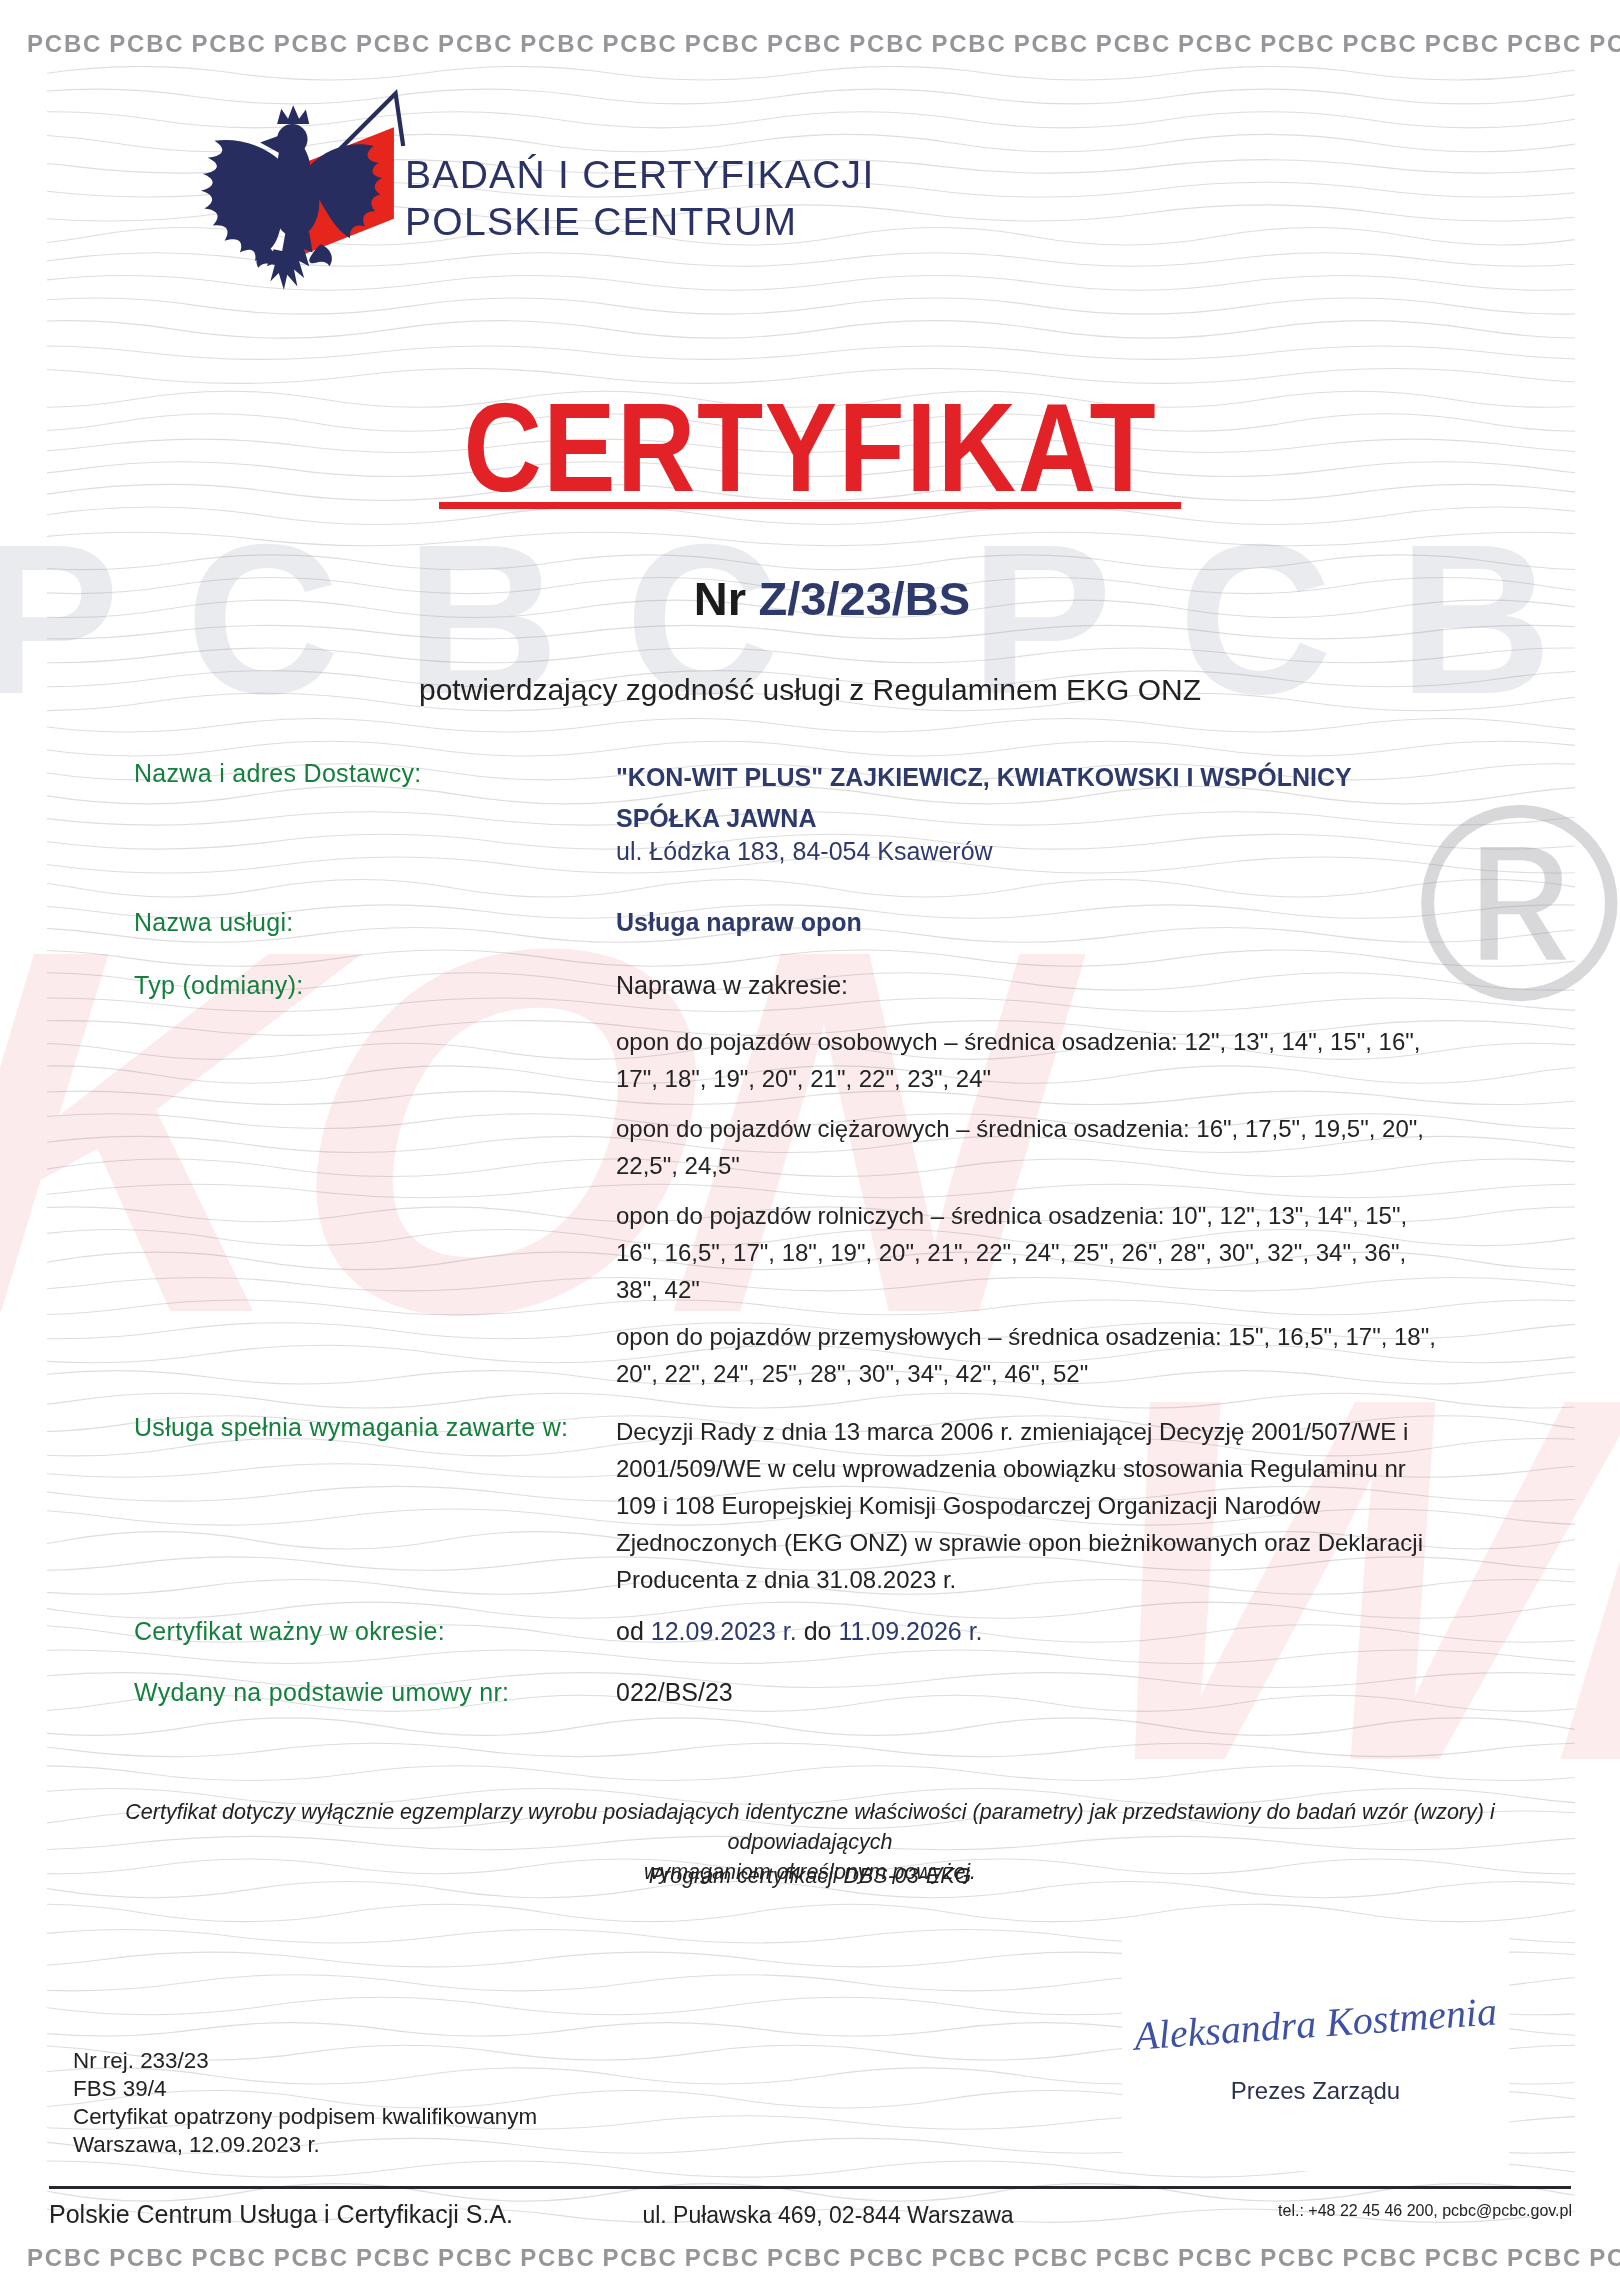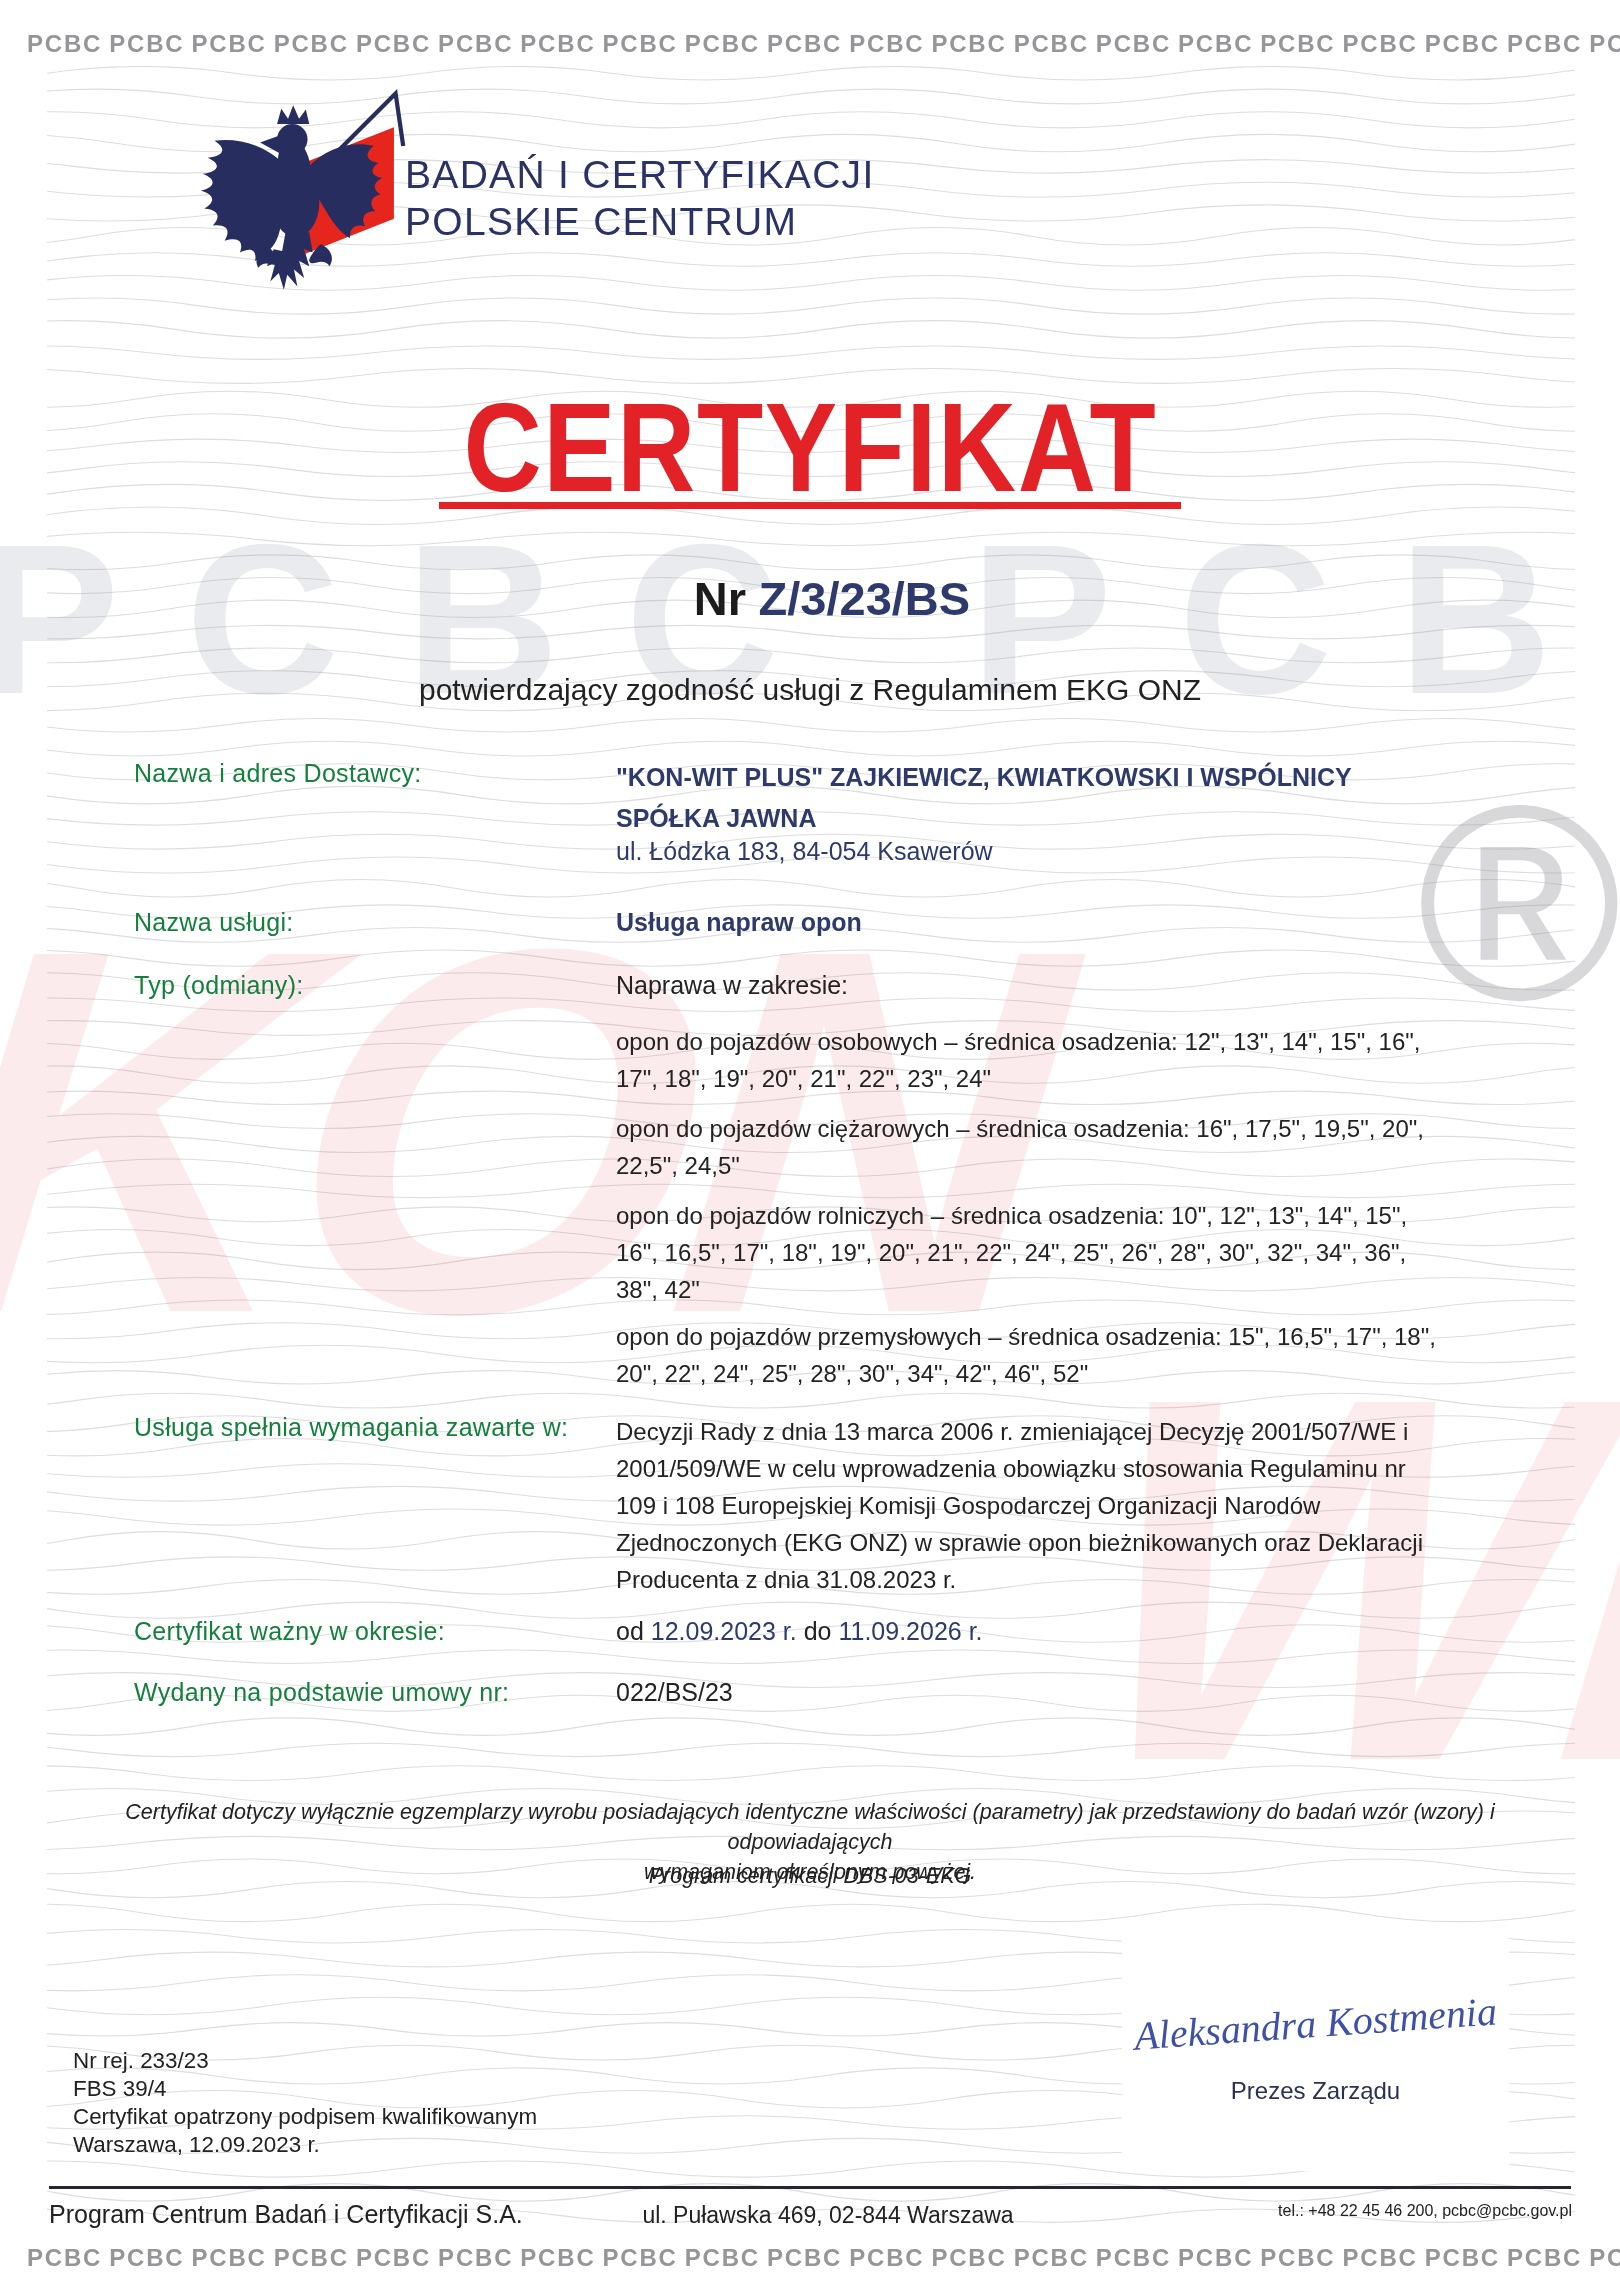--- a/index.html
+++ b/index.html
@@ -268,21 +268,21 @@
     <div class="sig-name">Aleksandra Kostmenia</div>
     <div class="sig-title">Prezes Zarządu</div>
   </div>
 
   <div class="registry ml">Nr rej. 233/23
 FBS 39/4
 Certyfikat opatrzony podpisem kwalifikowanym
 Warszawa, 12.09.2023 r.</div>
 
   <div class="footer-rule"></div>
-  <div class="footer-left">Program Centrum Badań i Certyfikacji S.A.</div>
+  <div class="footer-left">Polskie Centrum Usługa i Certyfikacji S.A.</div>
   <div class="footer-center">ul. Puławska 469, 02-844 Warszawa</div>
   <div class="footer-right">tel.: +48 22 45 46 200, pcbc@pcbc.gov.pl</div>
 
   <div class="pcbc-strip strip-bottom">
       <span>PCBC</span>
       <span>PCBC</span>
       <span>PCBC</span>
       <span>PCBC</span>
       <span>PCBC</span>
       <span>PCBC</span>

